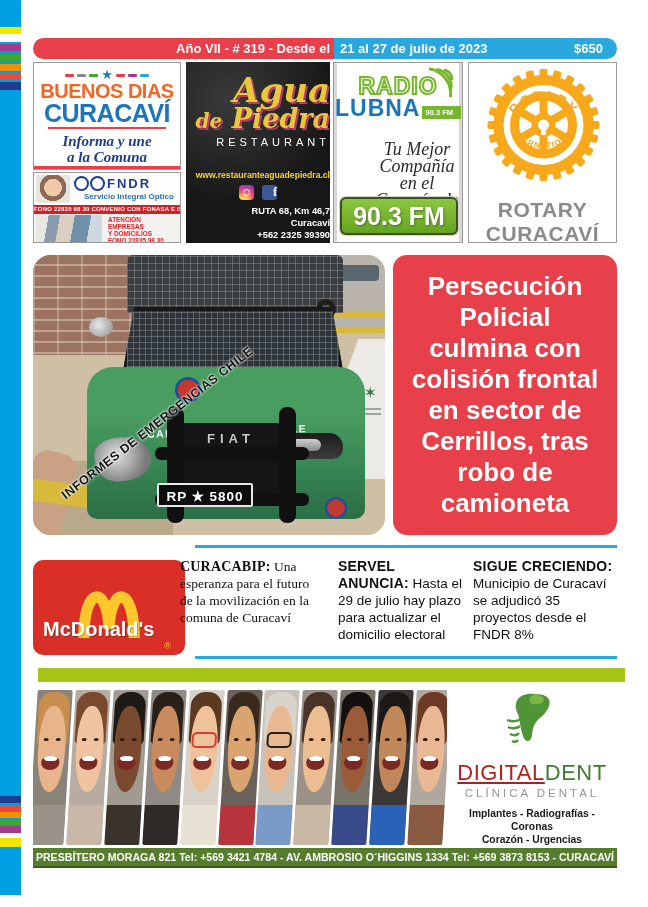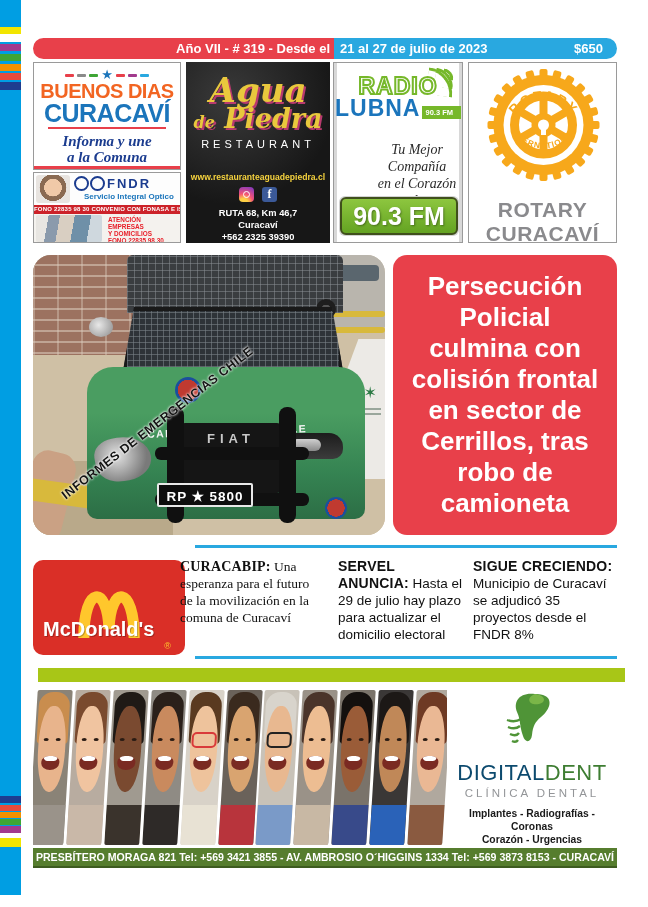--- a/index.html
+++ b/index.html
@@ -57,26 +57,26 @@
   .op-sub{position:absolute;left:50px;top:19px;color:#1b75bb;font-size:8px;font-weight:bold;white-space:nowrap;}
   .op-bar{height:9px;background:#cc2229;color:#fff;font-size:6px;font-weight:bold;
           line-height:9px;text-align:center;letter-spacing:.2px;white-space:nowrap;}
   .op-bottom{position:relative;height:30px;background:#f4f2ee;}
   .op-photo2{position:absolute;left:2px;top:1px;width:66px;height:27px;border-radius:2px;
      background:linear-gradient(100deg,#e8e6e2 0 18%,#8a9aac 18% 34%,#d9cfc2 34% 55%,#6f90a8 55% 78%,#cfd8de 78%);}
   .op-note{position:absolute;left:74px;top:2px;color:#e8202a;font-weight:bold;font-size:6.4px;line-height:7px;text-align:left;}
 
   
   #agua{left:186px;top:62px;width:144px;height:181px;background:
-        radial-gradient(circle at 30% 20%,#3a3a3a 0,#171717 60%);color:#fff;text-align:center;overflow:hidden;}
+        radial-gradient(circle at 30% 20%,#3a3a3a 0,#171717 60%);color:#fff;text-align:right;overflow:hidden;}
   .ag-script{font-family:"DejaVu Serif",serif;font-style:italic;font-weight:bold;color:#e9c83d;
              text-shadow:2px 2px 0 #b93a6e;}
   .ag-l1{font-size:34px;line-height:32px;margin-top:12px;}
   .ag-l2{font-size:27px;line-height:26px;}
-  .ag-l2 .de{font-size:16px;}
+  .ag-l2 .de{font-size:20px;}
   .ag-rest{color:#fff;font-size:11px;letter-spacing:4px;margin-top:2px;}
   .ag-web{color:#f5d23e;font-weight:bold;font-size:8.6px;margin-top:22px;}
   .ag-icons{margin-top:5px;display:flex;justify-content:center;gap:8px;}
   .ig{width:15px;height:15px;border-radius:4px;position:relative;
       background:radial-gradient(circle at 30% 110%,#fdcf45 0 25%,#f55376 50%,#8a3ab9 90%);}
   .ig::after{content:"";position:absolute;left:4px;top:4px;width:5px;height:5px;border:1.5px solid #fff;border-radius:50%;}
   .fb{width:15px;height:15px;border-radius:3px;background:#3b5998;color:#fff;font-weight:bold;
       font-size:12px;line-height:15px;font-family:"Liberation Serif",serif;}
   .ag-addr{font-weight:bold;font-size:9.3px;line-height:12px;margin-top:5px;}
 
@@ -88,21 +88,21 @@
             -webkit-text-stroke:2px #76b82a;letter-spacing:1px;}
   .lb-row2{display:flex;justify-content:center;align-items:flex-end;}
   .lb-lubna{font-weight:bold;font-size:23px;line-height:22px;color:#1b75bc;letter-spacing:1px;}
   .lb-chip{background:#76b82a;color:#fff;font-size:7.5px;font-weight:bold;height:13px;line-height:13px;
            padding:0 8px 0 3px;margin-left:2px;}
   .waves{position:absolute;right:8px;top:-6px;width:30px;height:30px;}
   .wv{position:absolute;border:3px solid #76b82a;border-left:none;border-bottom:none;
       border-top-right-radius:100%;right:0;top:0;transform:rotate(8deg);}
   .wv1{width:8px;height:8px;}.wv2{width:16px;height:16px;}.wv3{width:24px;height:24px;}
   .lb-slogan{font-family:"Liberation Serif",serif;font-style:italic;color:#2a2a2a;
-             font-size:14px;line-height:17px;margin-top:14px;margin-left:38px;}
+             font-size:18px;line-height:17px;margin-top:14px;margin-left:38px;}
   .lb-btnwrap{position:absolute;left:5px;bottom:6px;width:120px;height:40px;background:#d2d2d2;border-radius:6px;}
   .lb-btn{position:absolute;left:1px;top:1px;width:114px;height:34px;border-radius:6px;
           background:linear-gradient(#8dc63f,#64a322);border:2px solid #40501c;
           color:#fff;font-weight:bold;font-size:25px;line-height:34px;text-shadow:1px 1px 2px rgba(0,0,0,.35);}
 
   
   #rotary{left:468px;top:62px;width:149px;height:181px;text-align:center;}
   .rt-name{color:#8a8a8d;font-weight:bold;font-size:21px;line-height:22px;letter-spacing:.5px;margin-top:2px;}
 
   
@@ -210,21 +210,21 @@
   .strip:nth-child(6){--bg:#6a625a;--sk:#d9a470;--hr:#3a2a1e;--cl:#b8343c;}
   .strip:nth-child(7){--bg:#c8c2b8;--sk:#e8b890;--hr:#d8d4cc;--cl:#7a9ac8;--gc:#222;}
   .strip:nth-child(8){--bg:#9a9288;--sk:#edbd92;--hr:#4a342a;--cl:#c8b8a4;}
   .strip:nth-child(9){--bg:#7a736a;--sk:#9a5c38;--hr:#14100e;--cl:#384a8a;}
   .strip:nth-child(10){--bg:#3a3736;--sk:#c08858;--hr:#1c1816;--cl:#2a62b8;}
   .strip:nth-child(11){--bg:#b0a89e;--sk:#eab894;--hr:#6e3a24;--cl:#8a5a40;}
 
   
   #ddent{left:447px;top:690px;width:170px;height:155px;background:#fff;text-align:center;}
   .dd-brand{font-size:22px;letter-spacing:.5px;margin-top:2px;}
-  .dd-brand .l{color:#0c4a6e;}
+  .dd-brand .l{color:#b91c1c;text-decoration:underline;}
   .dd-brand .d{color:#3e7d32;}
   .dd-sub{color:#939598;font-size:11.5px;letter-spacing:3px;margin-top:1px;}
   .dd-serv{color:#1a1a1a;font-weight:bold;font-size:10.3px;line-height:13px;margin-top:8px;}
 
   
   #footer-bar{left:33px;top:848px;width:584px;height:18px;background:#567d2e;border-bottom:2px solid #3e5c20;
               color:#fff;font-weight:bold;font-size:10.6px;line-height:18px;text-align:center;white-space:nowrap;}
 </style>
 </head>
 <body>
@@ -565,15 +565,15 @@
     <div class="dd-brand">
       <span class="l">DIGITAL</span><span class="d">DENT</span>
     </div>
     <div class="dd-sub">CLÍNICA DENTAL</div>
     <div class="dd-serv">
       <div>Implantes - Radiografías - Coronas</div>
       <div>Corazón - Urgencias</div>
     </div>
   </div>
 
-  <div class="abs" id="footer-bar">PRESBÍTERO MORAGA 821 Tel: +569 3421 3855 - AV. AMBROSIO O´HIGGINS 1334 Tel: +569 3873 8153 - CURACAVÍ</div>
+  <div class="abs" id="footer-bar">PRESBÍTERO MORAGA 821 Tel: +569 3421 4784 - AV. AMBROSIO O´HIGGINS 1334 Tel: +569 3873 8153 - CURACAVÍ</div>
 
 </div>
 
 </body></html>

